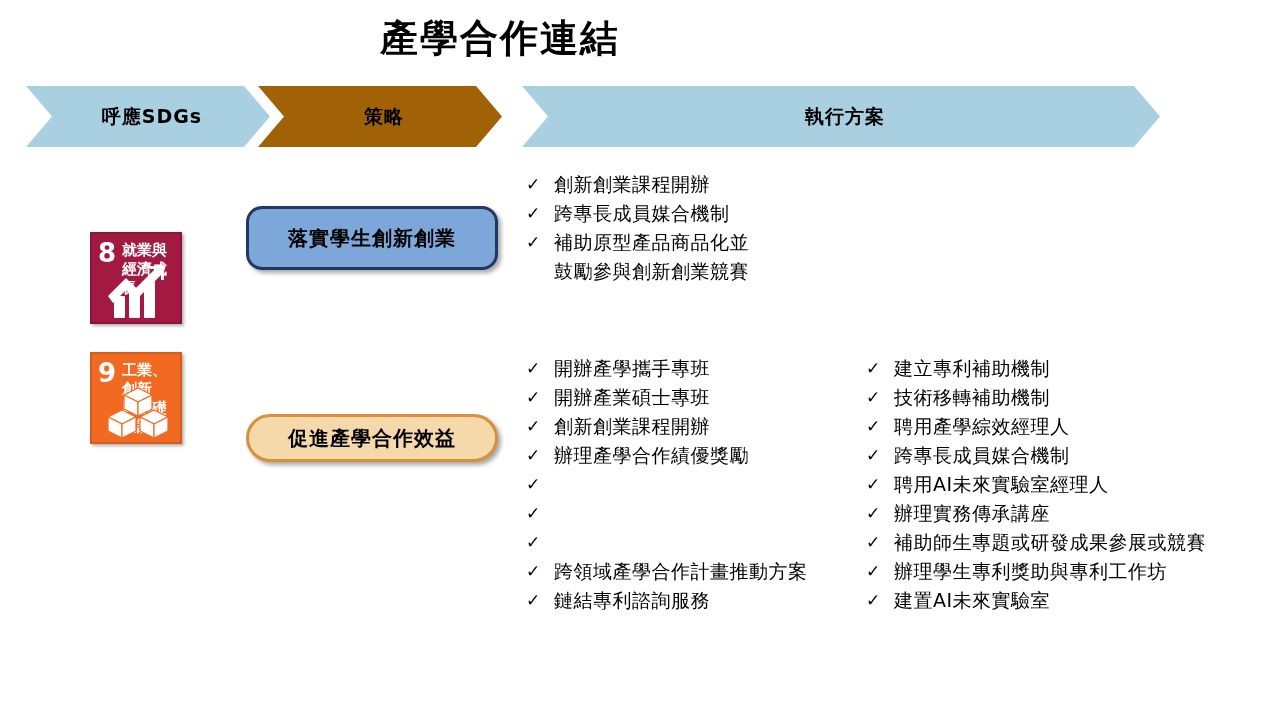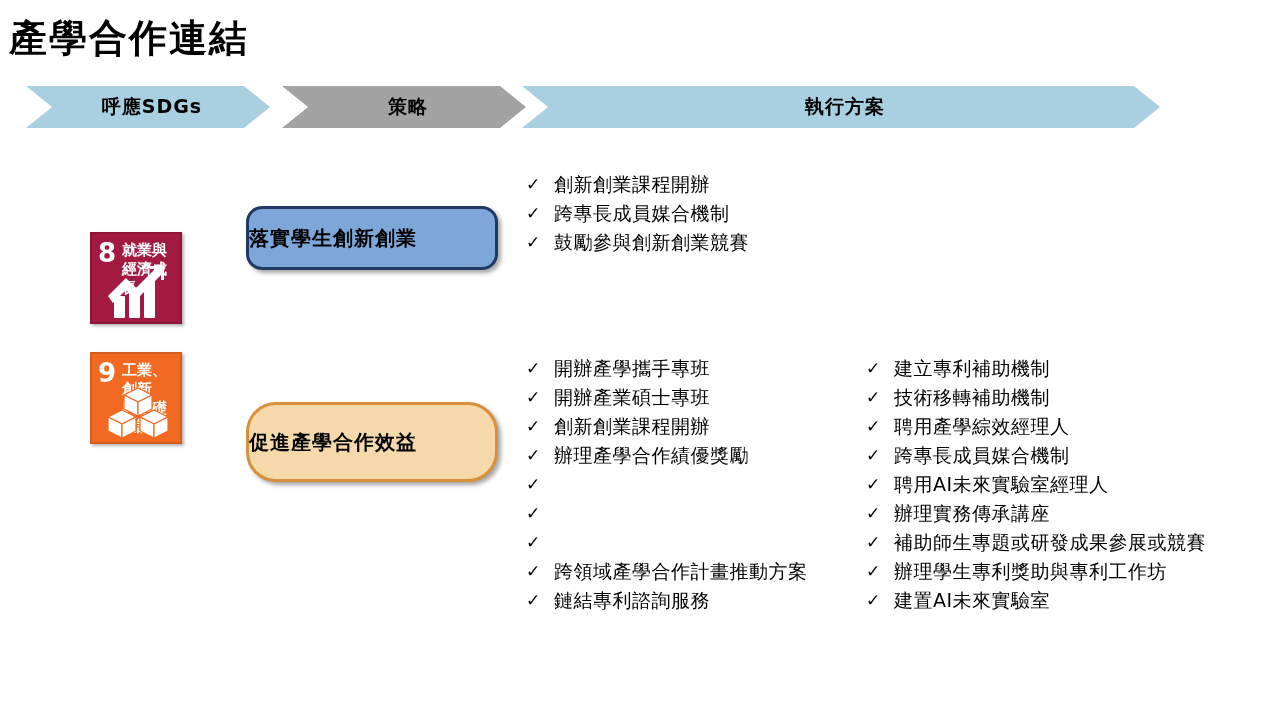--- a/index.html
+++ b/index.html
@@ -16,61 +16,61 @@
     font-family: "DejaVu Sans", "Liberation Sans", sans-serif;
     color: #000000;
   }
 
   
   #page-title {
     position: absolute;
     left: 0;
     top: 14px;
     width: 1000px;
+    text-align: center;
     font-size: 38px;
     font-weight: 700;
     letter-spacing: 2px;
     line-height: 1.3;
     color: #000000;
     white-space: nowrap;
-    margin-left: 9px;
   }
 
   
   #chevron-banner {
     position: absolute;
     left: 26px;
     top: 86px;
     width: 1134px;
     height: 54px;
   }
   .chevron {
     position: absolute;
     top: 0;
-    height: 42px;
+    height: 61px;
     display: flex;
     align-items: center;
     justify-content: center;
     color: #000000;
     font-size: 19px;
     font-weight: 700;
     letter-spacing: 1px;
     white-space: nowrap;
     text-align: center;
   }
   .chev-sdg {
     left: 0;
     width: 244px;
     background: #a8d0e0;
     clip-path: polygon(0 0, 218px 0, 244px 50%, 218px 100%, 0 100%, 26px 50%);
   }
   .chev-strategy {
-    left: 256px;
+    left: 232px;
     width: 244px;
-    background: #a3a3a3;
+    background: #a16207;
     clip-path: polygon(0 0, 218px 0, 244px 50%, 218px 100%, 0 100%, 26px 50%);
   }
   .chev-plan {
     left: 496px;
     width: 638px;
     background: #a8d0e0;
     clip-path: polygon(0 0, 612px 0, 638px 50%, 612px 100%, 0 100%, 26px 50%);
   }
   .chev-label {
     transform: translateX(4px);
@@ -115,43 +115,43 @@
     right: 0;
     bottom: 2px;
     height: 54px;
   }
 
   
   .strategy-pill {
     position: absolute;
     display: flex;
     align-items: center;
-    justify-content: flex-start;
+    justify-content: center;
     box-sizing: border-box;
     font-size: 20px;
     font-weight: 700;
     letter-spacing: 1px;
     white-space: nowrap;
     box-shadow: 3px 3px 4px rgba(0,0,0,0.35);
   }
   #strategy-pill-1 {
     left: 246px;
     top: 206px;
     width: 252px;
     height: 64px;
     background: #7da7d9;
     border: 3px solid #1f3864;
     border-radius: 16px;
     color: #000000;
   }
   #strategy-pill-2 {
     left: 246px;
-    top: 402px;
+    top: 414px;
     width: 252px;
-    height: 80px;
+    height: 48px;
     background: #f5d9ab;
     border: 3px solid #d9903b;
     border-radius: 30px;
     color: #000000;
   }
 
   
   .plan-list {
     position: absolute;
     list-style: none;
@@ -257,20 +257,21 @@
     <span class="check-icon">✓</span>
     <span class="plan-text">創新創業課程開辦</span>
   </li>
   <li class="plan-item">
     <span class="check-icon">✓</span>
     <span class="plan-text">跨專長成員媒合機制</span>
   </li>
   <li class="plan-item">
     <span class="check-icon">✓</span>
     <span class="plan-text">
+      <span class="wrap-line">補助原型產品商品化並</span>
       <span class="wrap-line">鼓勵參與創新創業競賽</span>
     </span>
   </li>
 </ul>
 
 <ul id="plan-list-left" class="plan-list">
   <li class="plan-item">
     <span class="check-icon">✓</span>
     <span class="plan-text">開辦產學攜手專班</span>
   </li>

